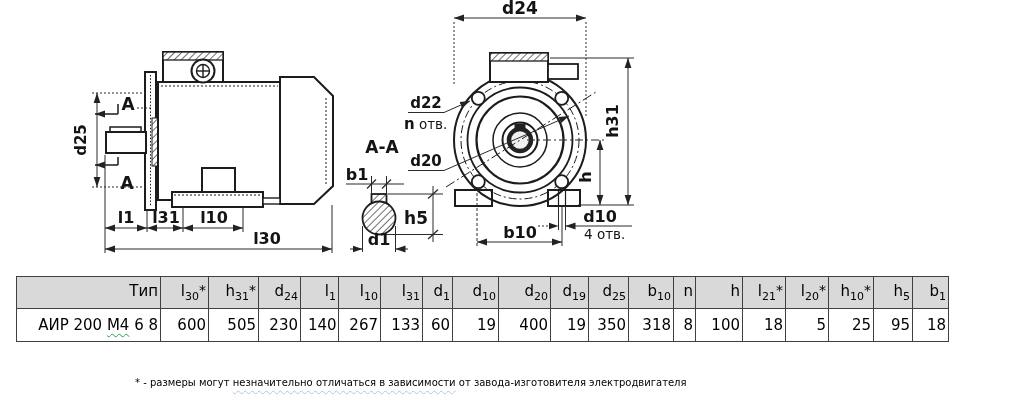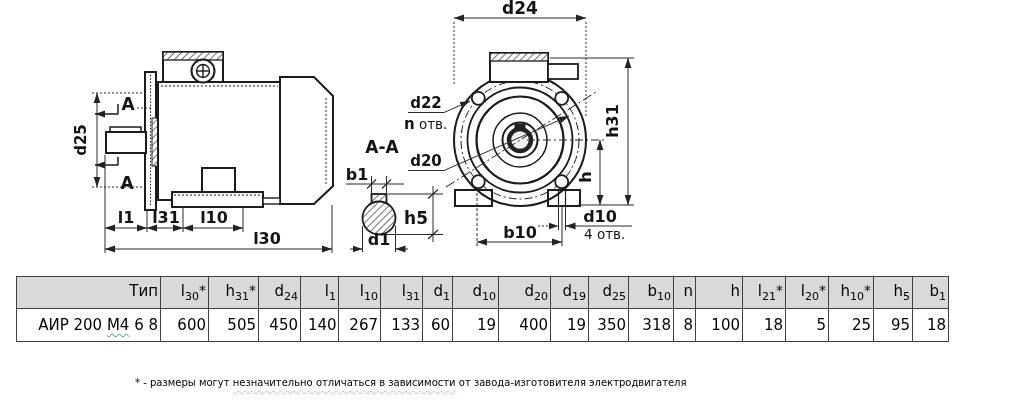--- a/index.html
+++ b/index.html
@@ -261,21 +261,21 @@
       <th><span>l</span><span class="sub">21</span><span class="star">*</span></th>
       <th><span>l</span><span class="sub">20</span><span class="star">*</span></th>
       <th><span>h</span><span class="sub">10</span><span class="star">*</span></th>
       <th><span>h</span><span class="sub">5</span><span class="star"></span></th>
       <th><span>b</span><span class="sub">1</span><span class="star"></span></th>
     </tr>
     <tr>
       <td><span>АИР 200 </span><span class="sq-green">М4</span><span> 6 8</span></td>
       <td>600</td>
       <td>505</td>
-      <td>450</td>
+      <td>230</td>
       <td>140</td>
       <td>267</td>
       <td>133</td>
       <td>60</td>
       <td>19</td>
       <td>400</td>
       <td>19</td>
       <td>350</td>
       <td>318</td>
       <td>8</td>

